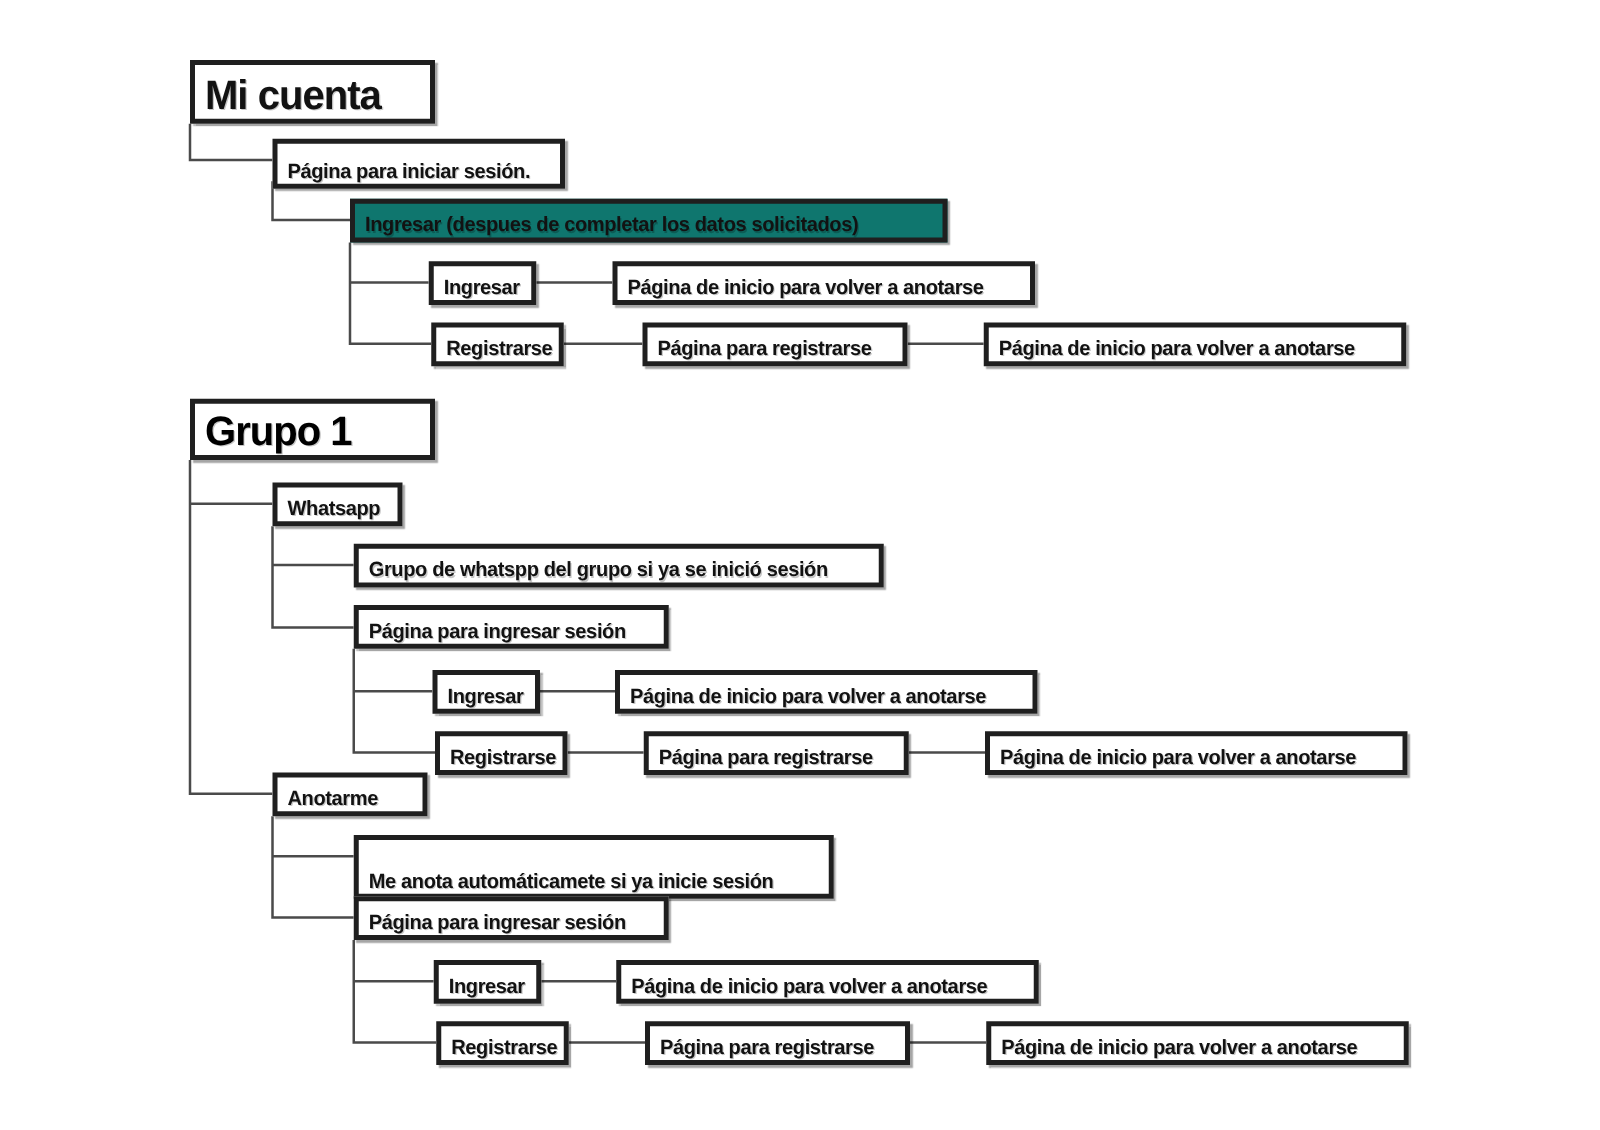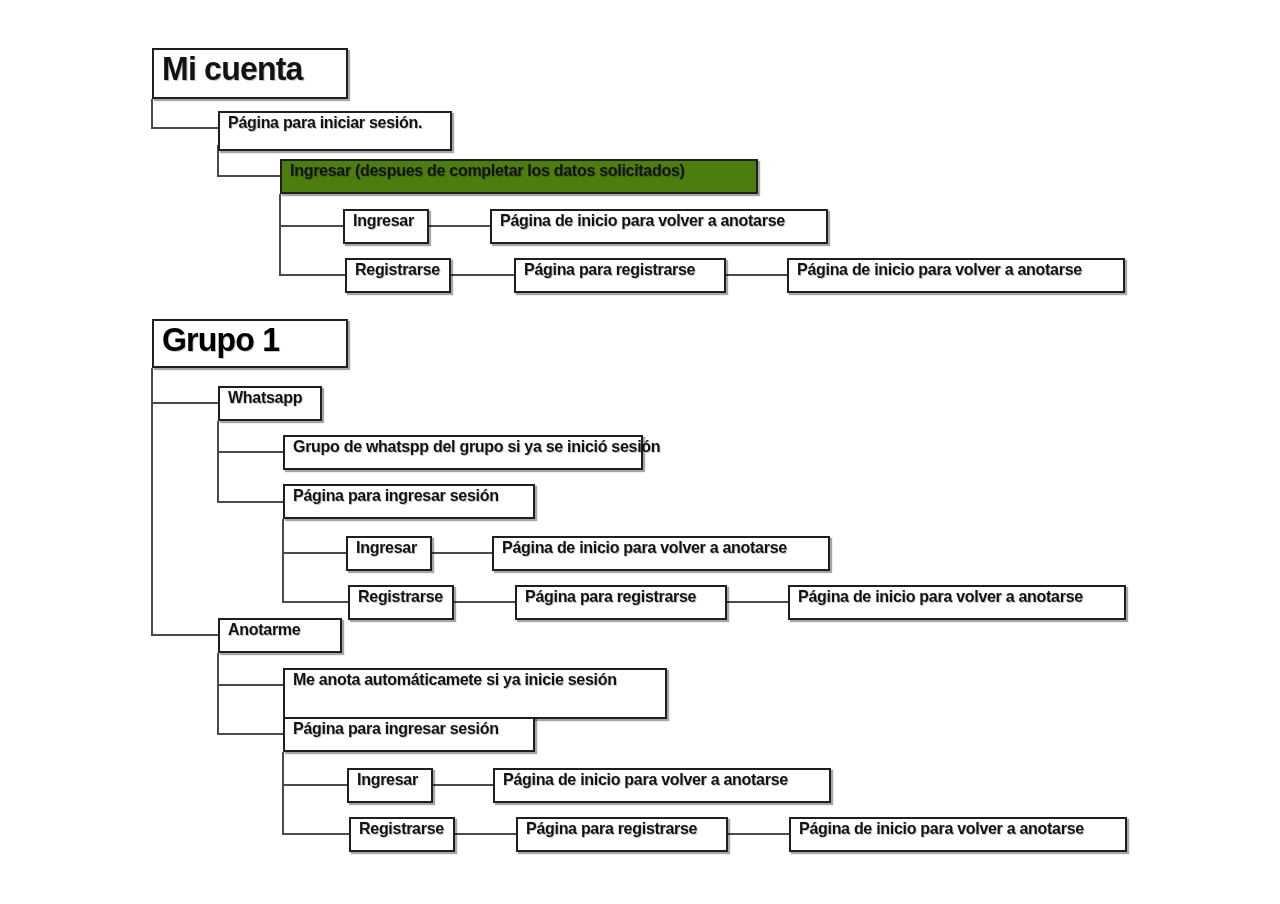--- a/index.html
+++ b/index.html
@@ -18,24 +18,24 @@
   svg.lines {
     position: absolute;
     left: 0; top: 0;
     width: 1280px;
     height: 904px;
     pointer-events: none;
   }
   .node {
     position: absolute;
     display: flex;
-    align-items: flex-start;
+    align-items: flex-end;
     box-sizing: border-box;
     background: #ffffff;
-    border: 2px solid #b91c1c;
+    border: 4px solid #b91c1c;
     box-shadow: 2px 2px 1px rgba(0,0,0,0.35);
     padding: 0 8px;
     white-space: nowrap;
     font-weight: 700;
     font-size: 16.5px;
     letter-spacing: -0.3px;
     color: #121212;
     text-shadow: 1px 1px 0 rgba(0,0,0,0.22);
     cursor: default;
   }
@@ -78,21 +78,21 @@
       <polyline points="455,834 516,834" fill="none" stroke="#4a4a4a" stroke-width="2"></polyline>
       <polyline points="728,834 789,834" fill="none" stroke="#4a4a4a" stroke-width="2"></polyline>
     </svg>
 
 <div class="node title" style="left: 152px; top: 48px; width: 196px; height: 51px; background: rgb(255, 255, 255); border-color: rgb(31, 31, 31); color: rgb(18, 18, 18);">
       <span class="label">Mi cuenta</span>
     </div>
     <div class="node" style="left: 218px; top: 111px; width: 234px; height: 40px; background: rgb(255, 255, 255); border-color: rgb(31, 31, 31); color: rgb(18, 18, 18);">
       <span class="label">Página para iniciar sesión.</span>
     </div>
-    <div class="node" style="left: 280px; top: 159px; width: 478px; height: 35px; background: #4d7c0f; border-color: rgb(31, 31, 31); color: rgb(18, 18, 18);">
+    <div class="node" style="left: 280px; top: 159px; width: 478px; height: 35px; background: #0f766e; border-color: rgb(31, 31, 31); color: rgb(18, 18, 18);">
       <span class="label">Ingresar (despues de completar los datos solicitados)</span>
     </div>
     <div class="node" style="left: 343px; top: 209px; width: 86px; height: 35px; background: rgb(255, 255, 255); border-color: rgb(31, 31, 31); color: rgb(18, 18, 18);">
       <span class="label">Ingresar</span>
     </div>
     <div class="node" style="left: 490px; top: 209px; width: 338px; height: 35px; background: rgb(255, 255, 255); border-color: rgb(31, 31, 31); color: rgb(18, 18, 18);">
       <span class="label">Página de inicio para volver a anotarse</span>
     </div>
     <div class="node" style="left: 345px; top: 258px; width: 106px; height: 35px; background: rgb(255, 255, 255); border-color: rgb(31, 31, 31); color: rgb(18, 18, 18);">
       <span class="label">Registrarse</span>
@@ -102,21 +102,21 @@
     </div>
     <div class="node" style="left: 787px; top: 258px; width: 338px; height: 35px; background: rgb(255, 255, 255); border-color: rgb(31, 31, 31); color: rgb(18, 18, 18);">
       <span class="label">Página de inicio para volver a anotarse</span>
     </div>
     <div class="node title" style="left: 152px; top: 319px; width: 196px; height: 49px; background: rgb(255, 255, 255); border-color: rgb(31, 31, 31); color: #000000;">
       <span class="label">Grupo 1</span>
     </div>
     <div class="node" style="left: 218px; top: 386px; width: 104px; height: 35px; background: rgb(255, 255, 255); border-color: rgb(31, 31, 31); color: rgb(18, 18, 18);">
       <span class="label">Whatsapp</span>
     </div>
-    <div class="node" style="left: 283px; top: 435px; width: 360px; height: 35px; background: rgb(255, 255, 255); border-color: rgb(31, 31, 31); color: rgb(18, 18, 18);">
+    <div class="node" style="left: 283px; top: 435px; width: 424px; height: 35px; background: rgb(255, 255, 255); border-color: rgb(31, 31, 31); color: rgb(18, 18, 18);">
       <span class="label">Grupo de whatspp del grupo si ya se inició sesión</span>
     </div>
     <div class="node" style="left: 283px; top: 484px; width: 252px; height: 35px; background: rgb(255, 255, 255); border-color: rgb(31, 31, 31); color: rgb(18, 18, 18);">
       <span class="label">Página para ingresar sesión</span>
     </div>
     <div class="node" style="left: 346px; top: 536px; width: 86px; height: 35px; background: rgb(255, 255, 255); border-color: rgb(31, 31, 31); color: rgb(18, 18, 18);">
       <span class="label">Ingresar</span>
     </div>
     <div class="node" style="left: 492px; top: 536px; width: 338px; height: 35px; background: rgb(255, 255, 255); border-color: rgb(31, 31, 31); color: rgb(18, 18, 18);">
       <span class="label">Página de inicio para volver a anotarse</span>

